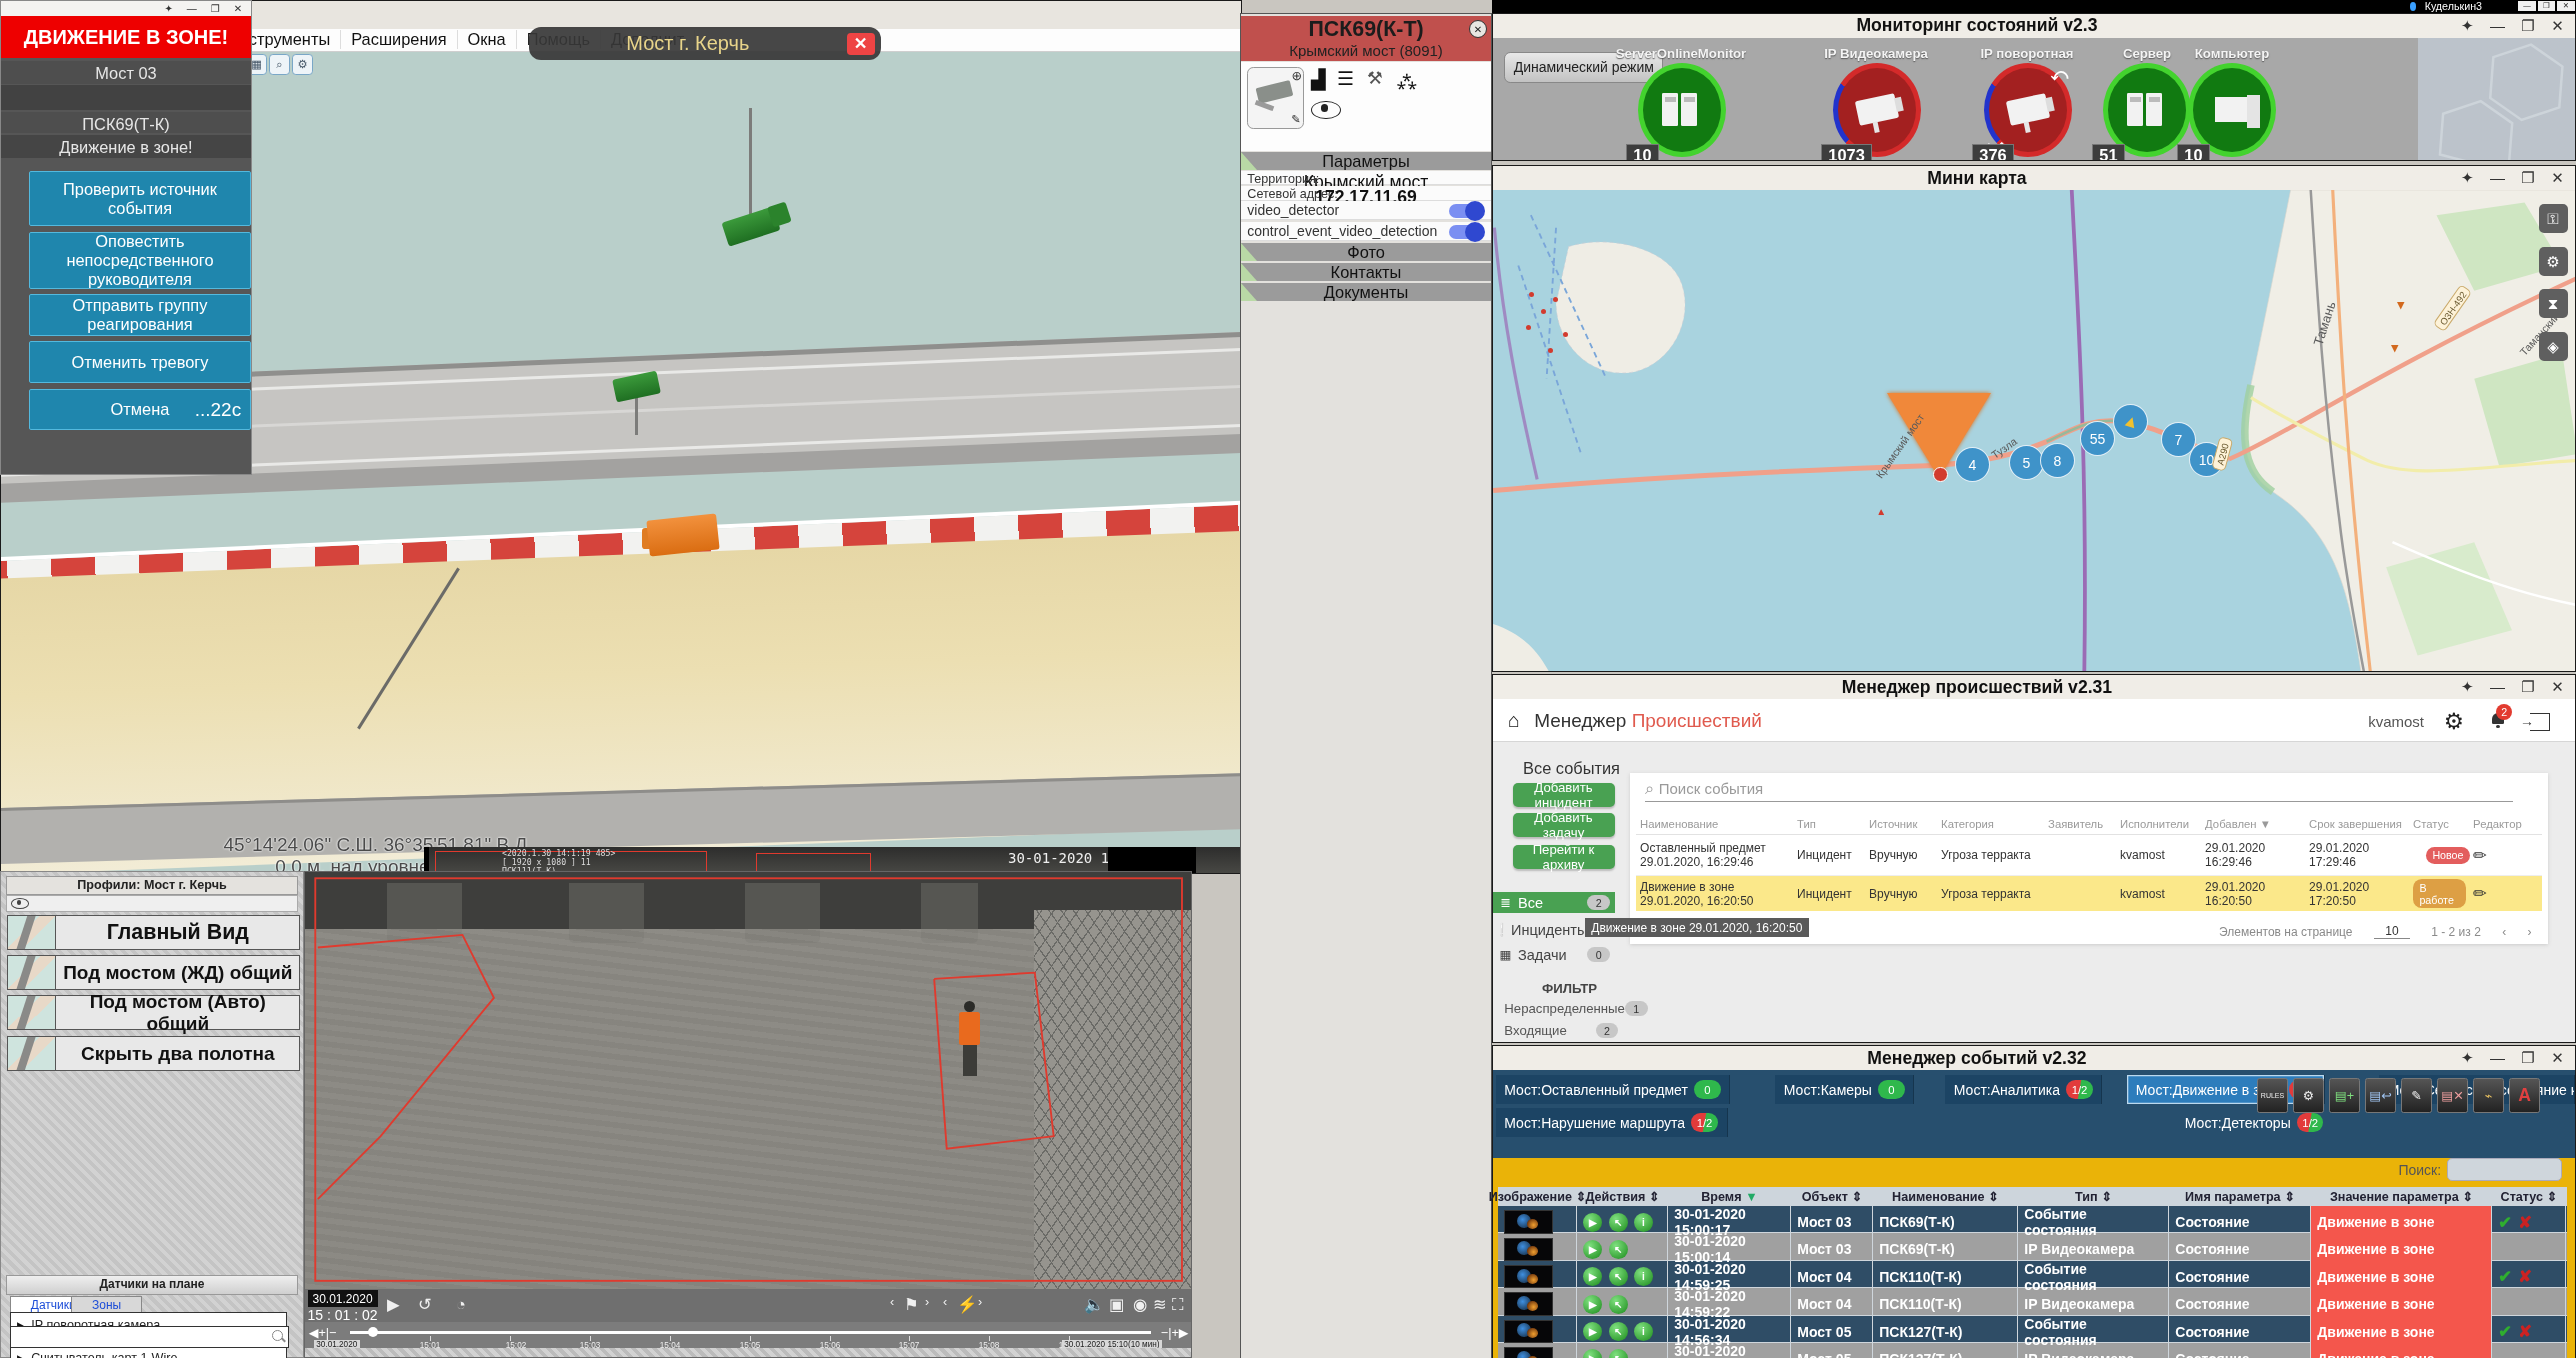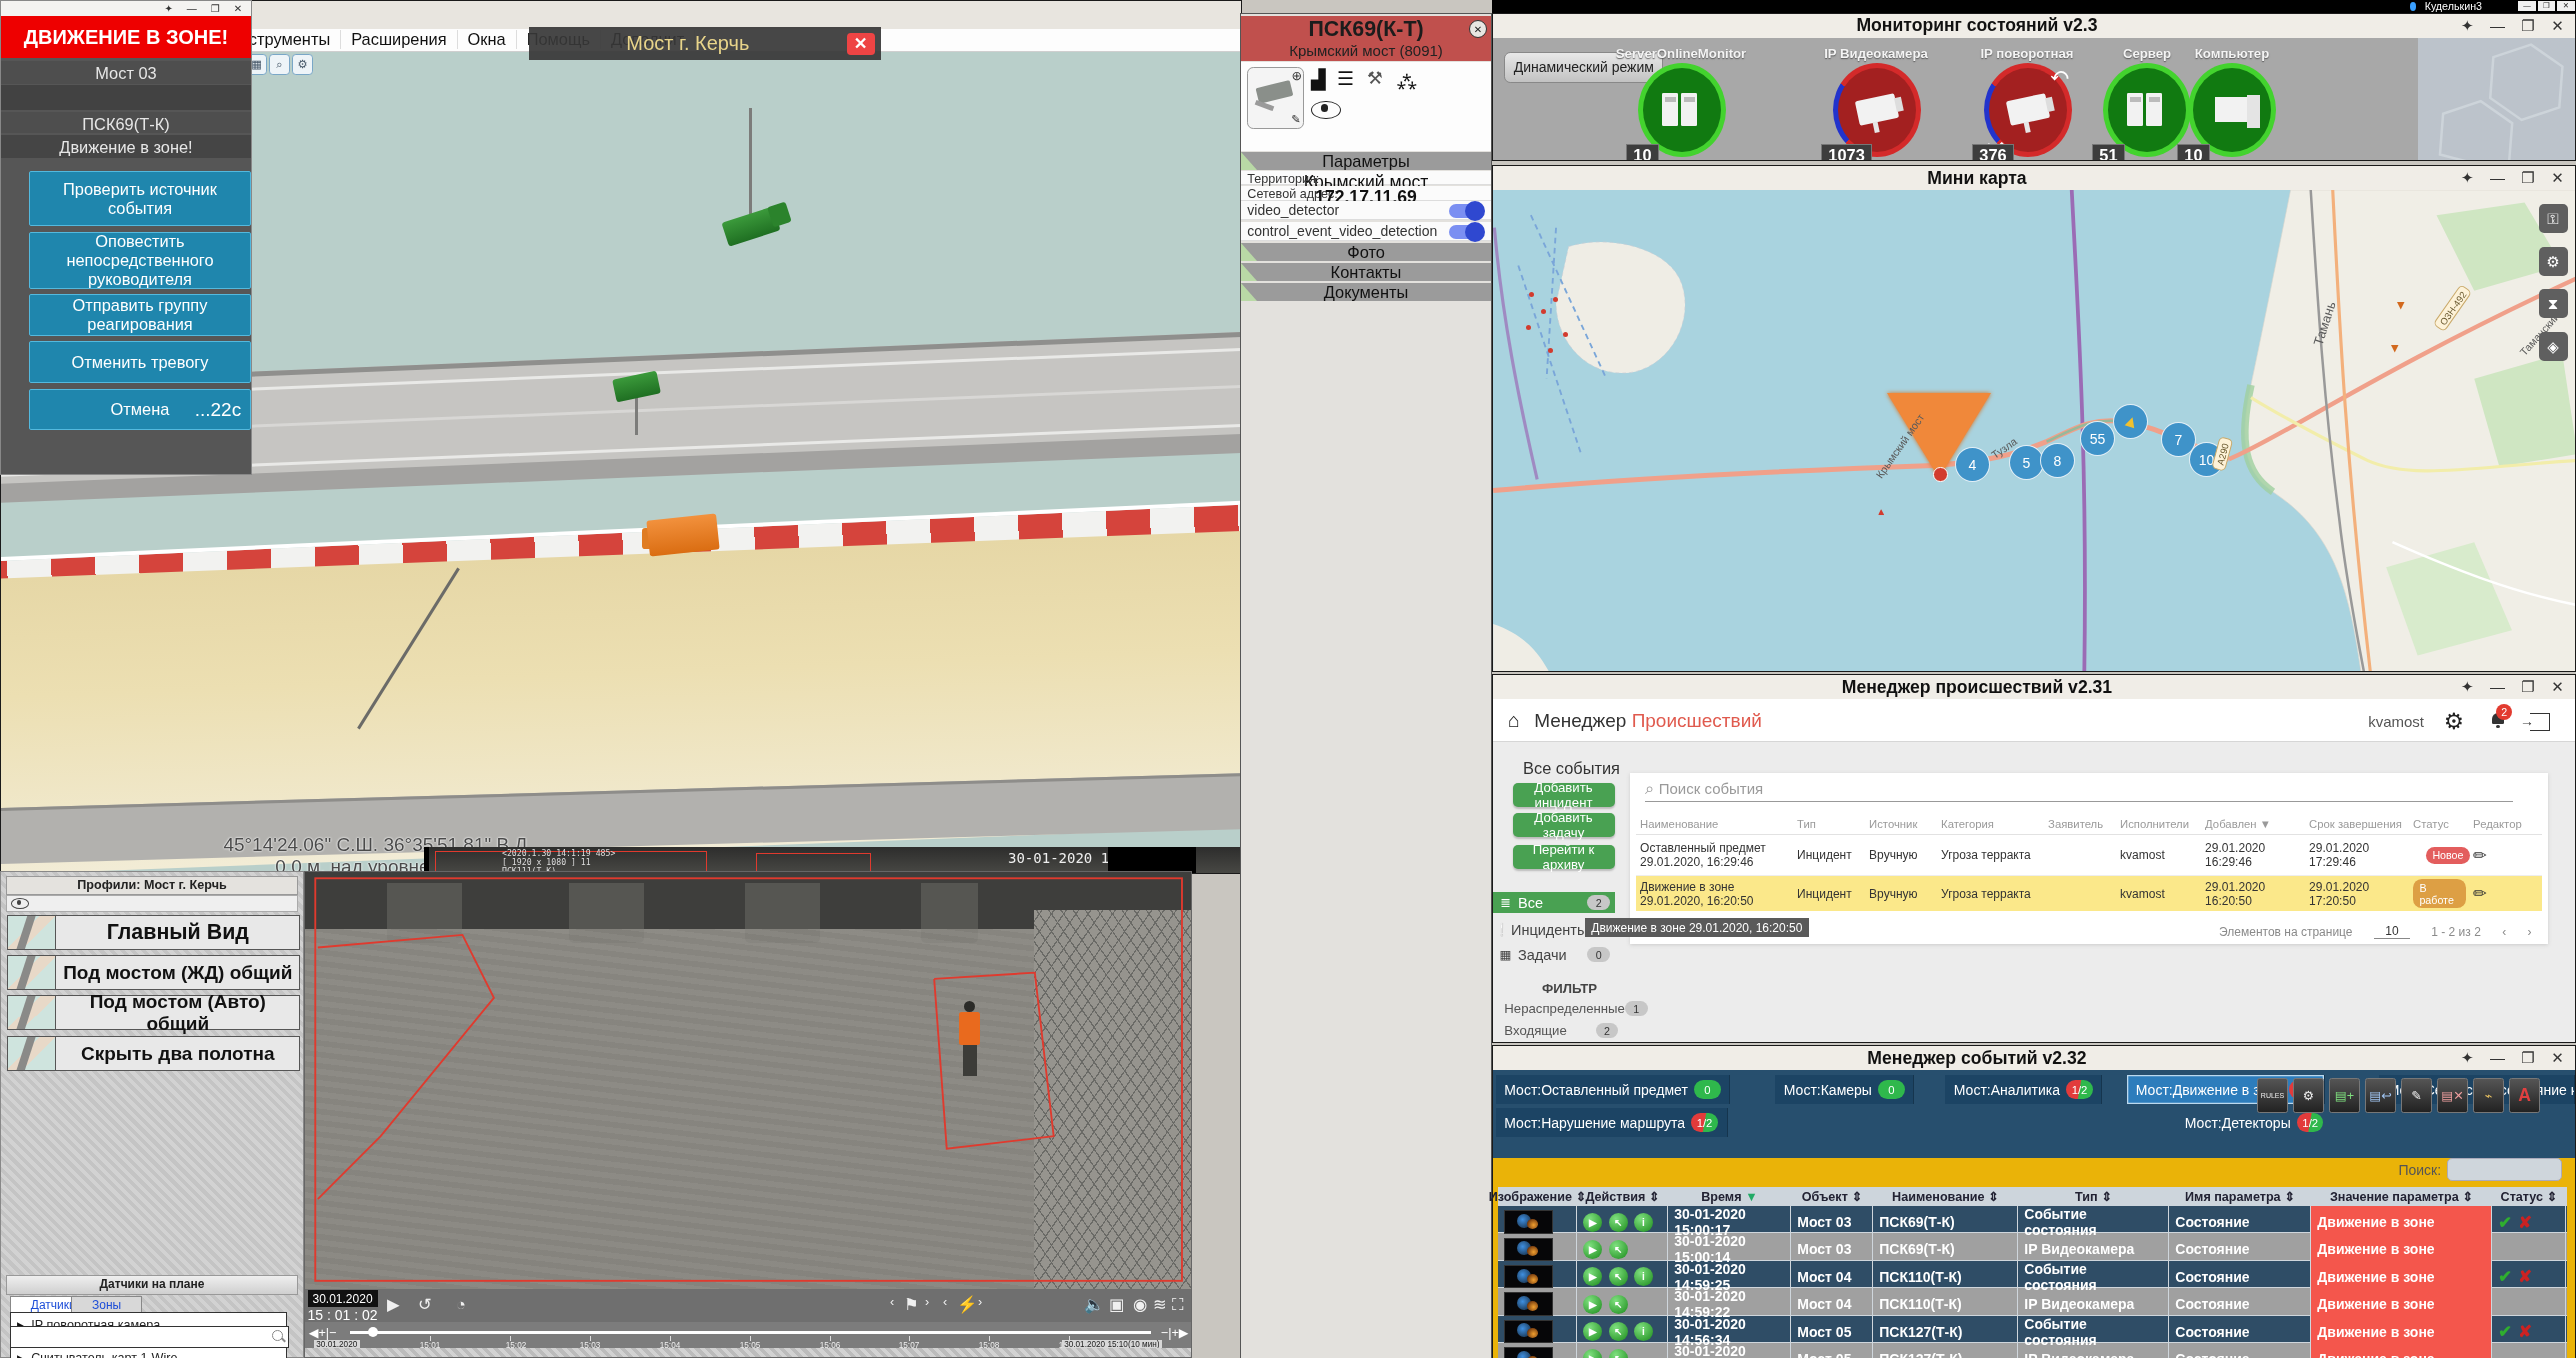--- a/index.html
+++ b/index.html
@@ -14,21 +14,21 @@
   .winbtns span{cursor:default;}
   
   .scene{left:0;top:0;width:1242px;height:874px;background:#b9cfca;overflow:hidden;}
   .scene-top{position:absolute;left:0;top:0;width:100%;height:28px;background:#e8e5df;}
   .scene-menu{position:absolute;left:0;top:28px;width:100%;height:22.6px;background:#fdfdfd;
               border-bottom:0.6px solid #cfcfcf;display:flex;align-items:center;padding-left:217px;box-sizing:border-box;}
   .scene-menu .mi{font-size:16.4px;color:#111;padding:0 10px;border-right:0.6px solid #ddd;}
   .tbtn{position:absolute;top:53px;width:19px;height:19px;border:1.3px solid #7aa7c7;border-radius:3.8px;
         background:#eef4f8;display:flex;align-items:center;justify-content:center;font-size:11.3px;color:#456;}
   .overlay-title{position:absolute;left:528px;top:26.4px;width:352px;height:33px;background:rgba(55,55,55,.92);
-                 border-radius:0;display:flex;align-items:center;}
+                 border-radius:12px;display:flex;align-items:center;}
   .overlay-title .t{flex:1;text-align:center;color:#e8d48a;font-size:20px;}
   .xclose{width:28px;height:22.6px;margin-right:6.3px;background:#e44;border-radius:3.8px;color:#fff;
           font-weight:bold;font-size:16.4px;display:flex;align-items:center;justify-content:center;}
   .deck{position:absolute;left:-38px;top:355px;width:1358px;height:101px;background:#c6c5c2;
         transform:rotate(-2.3deg);border-top:5px solid #8f8f8d;border-bottom:6.3px solid #9a9996;}
   .deck .lane{position:absolute;left:0;right:0;height:2.5px;background:#e9e9e7;}
   .underdeck{position:absolute;left:-38px;top:457px;width:1358px;height:19px;background:#a3a2a0;transform:rotate(-2.3deg);}
   .stripe{position:absolute;left:-38px;top:527px;width:1358px;height:40px;transform:rotate(-2.6deg);
           background:repeating-linear-gradient(90deg,#d5443c 0 44px,#f2f2f0 44px 88px);
           border-top:4.4px solid #fff;border-bottom:2.5px solid #d0d0cd;}

